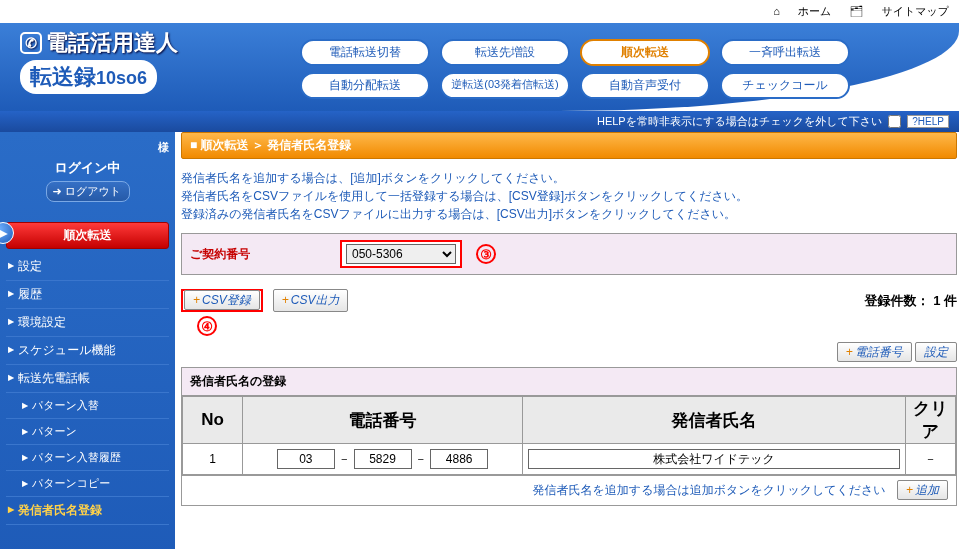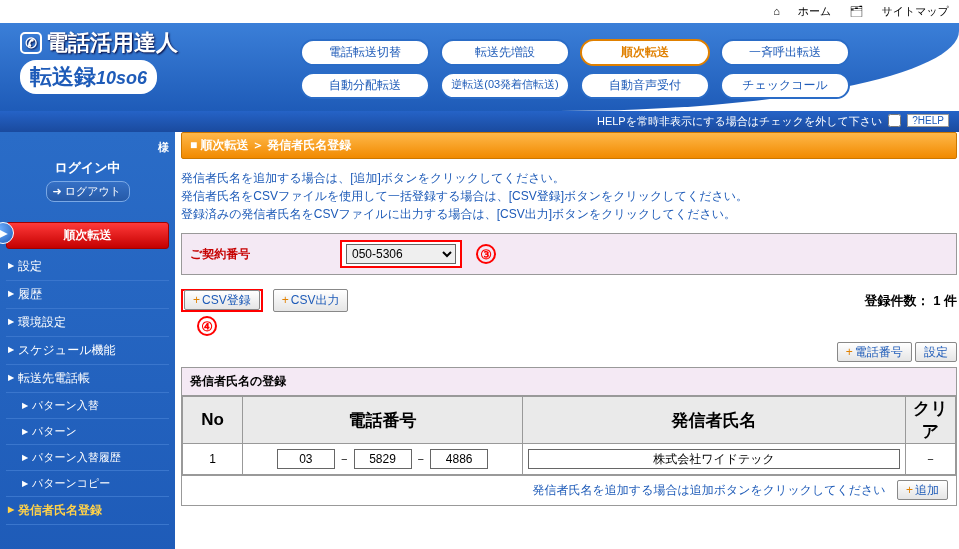--- a/index.html
+++ b/index.html
@@ -4,26 +4,26 @@
 <style>
 * { margin: 0; padding: 0; box-sizing: border-box; }
 body { font-family: "MS PGothic", sans-serif; font-size: 12px; background: #fff; width: 959px; }
 .top-links { text-align: right; padding: 4px 10px; font-size: 11px; }
 .top-links span { margin-left: 15px; cursor: pointer; }
 .header-wrap { position: relative; background: #fff; }
 .header-blue { background: linear-gradient(180deg, #3b7fd8 0%, #1e5bb8 100%); border-radius: 0 0 400px 0 / 0 0 80px 0; padding: 8px 0 12px 20px; }
 .logo-area { position: absolute; left: 20px; top: 5px; z-index: 2; }
 .logo-title { color: #fff; font-size: 22px; font-weight: bold; text-shadow: 1px 1px 2px #003; display: flex; align-items: center; gap: 4px; }
 .logo-sub { display: inline-block; background: #fff; color: #1e5bb8; border-radius: 16px; padding: 2px 10px; font-size: 22px; font-weight: bold; margin-top: 2px; }
-.logo-sub .suf { color: #1e5bb8; font-style: italic; font-size: 18px; }
+.logo-sub .suf { color: #1e5bb8; font-size: 18px; }
 .nav-buttons { margin-left: 280px; padding-top: 8px; display: flex; flex-wrap: wrap; gap: 6px 10px; width: 640px; }
 .nav-btn { background: #fff; border: 2px solid #2a6cc7; border-radius: 14px; padding: 3px 0; width: 130px; text-align: center; color: #1e5bb8; font-size: 12px; cursor: pointer; }
 .nav-btn.active { color: #e08000; border-color: #e08000; font-weight: bold; }
 .nav-btn.small { font-size: 11px; }
-.help-bar { background: linear-gradient(180deg, #2563c7, #1a4a9e); color: #fff; font-size: 11px; padding: 3px 10px; text-align: right; display: flex; justify-content: flex-end; align-items: flex-start; gap: 6px; }
+.help-bar { background: linear-gradient(180deg, #2563c7, #1a4a9e); color: #fff; font-size: 11px; padding: 3px 10px; text-align: right; display: flex; justify-content: flex-end; align-items: center; gap: 6px; }
 .help-bar input[type="checkbox"] { vertical-align: middle; }
 .help-btn { background: #fff; color: #1e5bb8; border: 1px solid #999; padding: 0 4px; font-size: 10px; cursor: pointer; }
 .main { display: flex; }
 .sidebar { width: 175px; background: linear-gradient(180deg, #2a6cc7, #1e5bb8); min-height: 430px; padding: 8px 6px; position: relative; }
 .user-box { text-align: right; color: #fff; font-size: 11px; margin-bottom: 4px; }
 .user-box .lbl { font-weight: bold; }
 .login-status { color: #fff; font-weight: bold; font-size: 13px; margin-bottom: 4px; text-align: center; }
 .logout-btn { display: block; border: 1px solid #7aa8e5; border-radius: 8px; background: linear-gradient(180deg,#3570c5,#265aa8); color: #fff; padding: 2px 6px; font-size: 11px; cursor: pointer; margin: 0 auto 10px; width: 84px; text-align: left; }
 .arrow-circle { position: absolute; left: -8px; top: 90px; width: 22px; height: 22px; border-radius: 50%; background: radial-gradient(circle at 30% 30%, #6fb0ff, #1e5bb8); display: flex; align-items: center; justify-content: center; color: #fff; font-size: 12px; border: 1px solid #fff; }
 .menu-header { background: linear-gradient(180deg, #ff3a3a, #c40000); color: #fff; font-weight: bold; text-align: center; padding: 4px; border-radius: 3px; border: 1px solid #a00000; margin-top: 20px; }
@@ -35,21 +35,21 @@
 .menu li.hl { color: #ffd24a; font-weight: bold; }
 .content { flex: 1; padding: 0 2px 10px 6px; }
 .breadcrumb { background: linear-gradient(180deg, #ffb84a, #f18a00); color: #fff; font-weight: bold; padding: 4px 8px; border: 1px solid #cc7700; border-radius: 2px; margin-bottom: 10px; }
 .instructions { color: #1e5bb8; font-size: 12px; line-height: 1.5; margin-bottom: 10px; }
 .contract-row { background: #f4e9f4; border: 1px solid #999; padding: 6px 8px; display: flex; align-items: center; margin-bottom: 14px; }
 .contract-row .label { color: #c60000; font-weight: bold; width: 150px; }
 .select-box { border: 2px solid #ff0000; padding: 2px 4px; display: inline-block; background: #fff; margin-left: 0; }
 .select-box select { border: 1px solid #666; font-size: 12px; padding: 1px; width: 110px; }
 .annot { display: inline-block; border: 2px solid #ff0000; color: #ff0000; border-radius: 50%; width: 20px; height: 20px; text-align: center; line-height: 17px; font-size: 13px; margin-left: 14px; font-weight: bold; }
 .csv-row { display: flex; align-items: center; gap: 10px; margin-bottom: 4px; }
-.action-btn { border: 1px solid #888; background: linear-gradient(180deg,#fff,#e5e5e5); padding: 2px 8px; font-size: 12px; border-radius: 2px; cursor: pointer; color: #1e5bb8; }
+.action-btn { border: 1px solid #888; background: linear-gradient(180deg,#fff,#e5e5e5); padding: 2px 8px; font-size: 12px; border-radius: 2px; cursor: pointer; color: #1e5bb8; font-style: italic; }
 .action-btn .plus { color: #e08000; margin-right: 2px; }
 .csv-red { border: 2px solid #ff0000; padding: 1px; }
 .count-area { margin-left: auto; font-size: 13px; font-weight: bold; }
 .annot4 { margin: 2px 0 8px 2px; }
 .clear-row { text-align: right; margin-bottom: 6px; }
 .table-wrap { border: 1px solid #999; }
 .sec-title { background: #f4e9f4; padding: 5px 8px; font-weight: bold; border-bottom: 1px solid #999; }
 table { width: 100%; border-collapse: collapse; }
 th { background: #eaeaea; border: 1px solid #999; padding: 0; font-size: 17px; font-weight: bold; }
 td { border: 1px solid #999; padding: 5px; text-align: center; background: #fff; }

